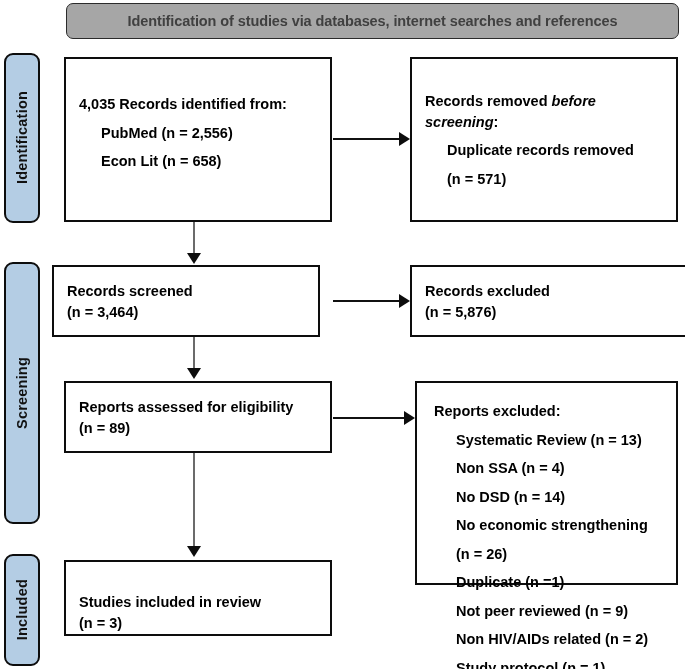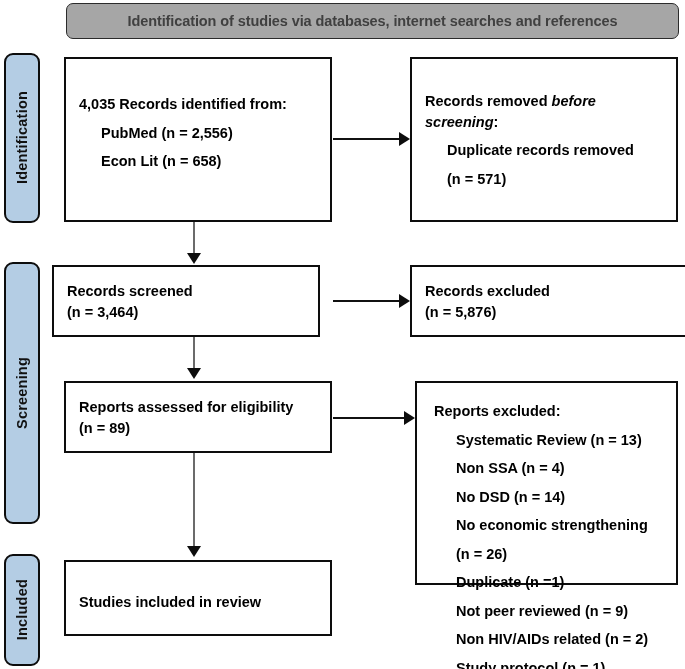--- a/index.html
+++ b/index.html
@@ -221,20 +221,21 @@
     <div class="line indent">Not peer reviewed (n = 9)</div>
     <div class="line indent">Non HIV/AIDs related (n = 2)</div>
     <div class="line indent">Study protocol (n = 1)</div>
     <div class="line indent">No ART Adherence (n = 9)</div>
   </div>
 </div>
 
 <div class="box" id="box-included">
   <div class="box-inner">
     <div class="line">Studies included in review</div>
+    <div class="line">(n = 3)</div>
   </div>
 </div>
 
 <div class="h-conn dark" id="conn-h1"></div>
 <div class="h-arrow" id="conn-h1-arrow"></div>
 
 <div class="h-conn dark" id="conn-h2"></div>
 <div class="h-arrow" id="conn-h2-arrow"></div>
 
 <div class="h-conn dark" id="conn-h3"></div>

